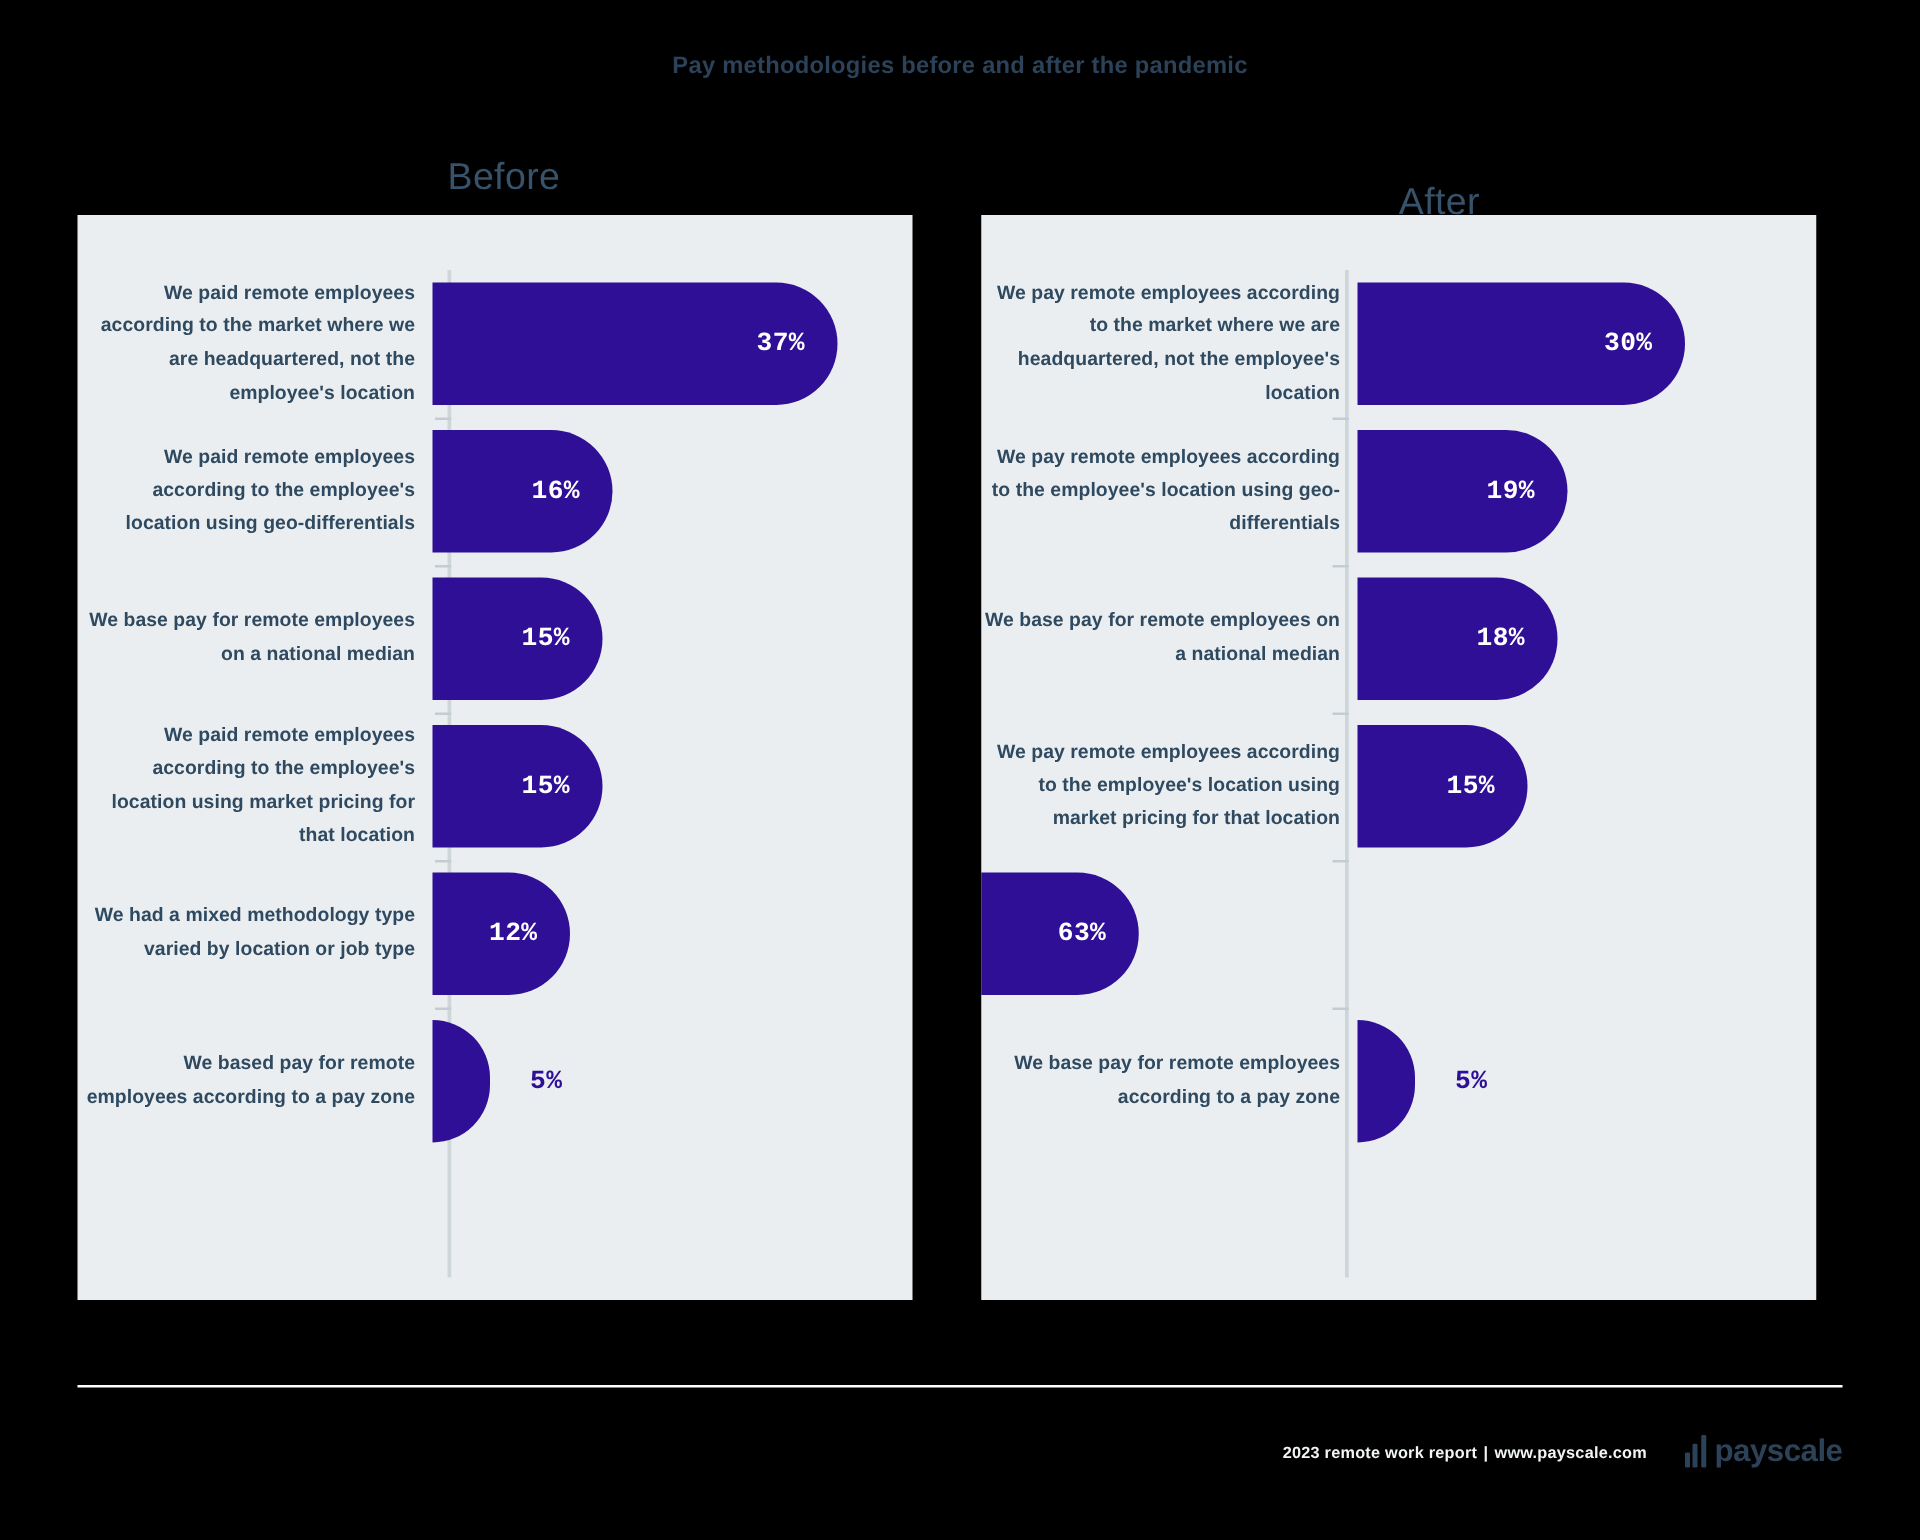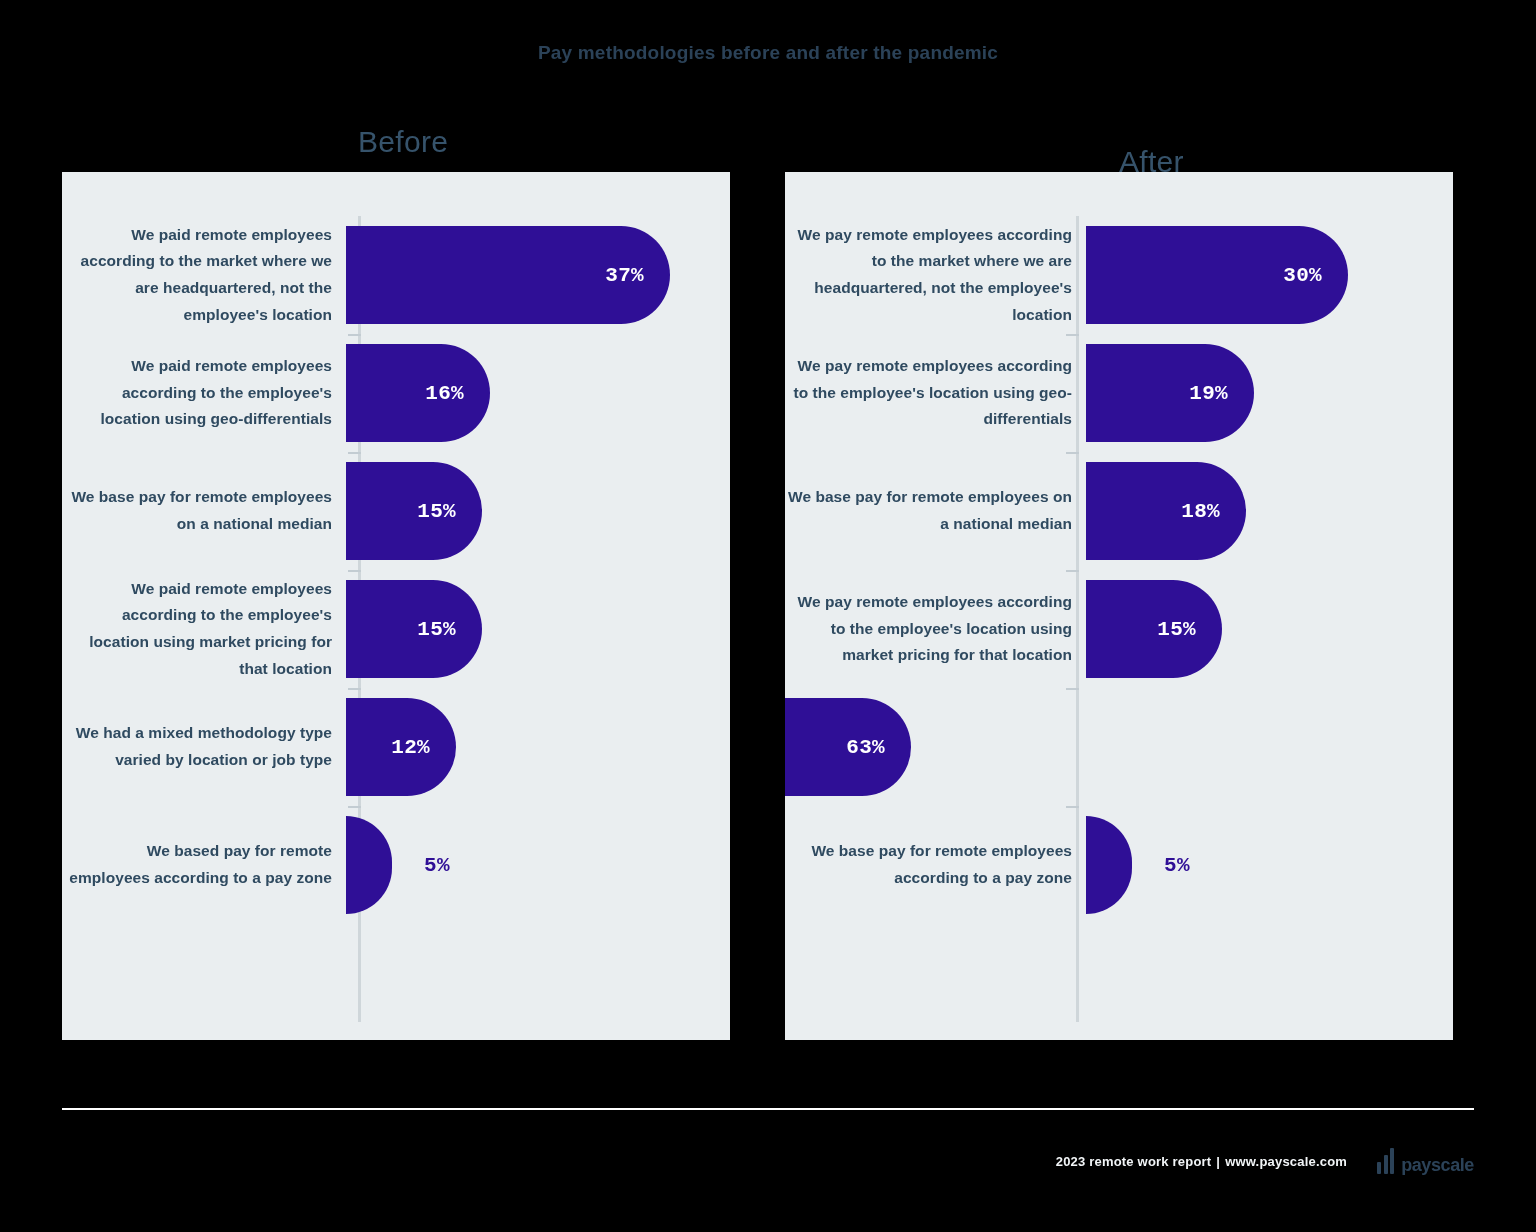--- a/index.html
+++ b/index.html
@@ -181,21 +181,21 @@
     display: flex;
     align-items: flex-end;
     gap: 2.5px;
     height: 26px;
   }
   .brand-bar { width: 4px; background: #2b4258; border-radius: 1px; }
   .brand-bar.b1 { height: 12px; }
   .brand-bar.b2 { height: 19px; }
   .brand-bar.b3 { height: 26px; }
   .brand-name {
-    font-size: 18px;
+    font-size: 25px;
     font-weight: 700;
     color: #2b4258;
     letter-spacing: -0.4px;
     line-height: 0.95;
   }
 </style>
 </head>
 <body>
 
 <div class="infographic">

